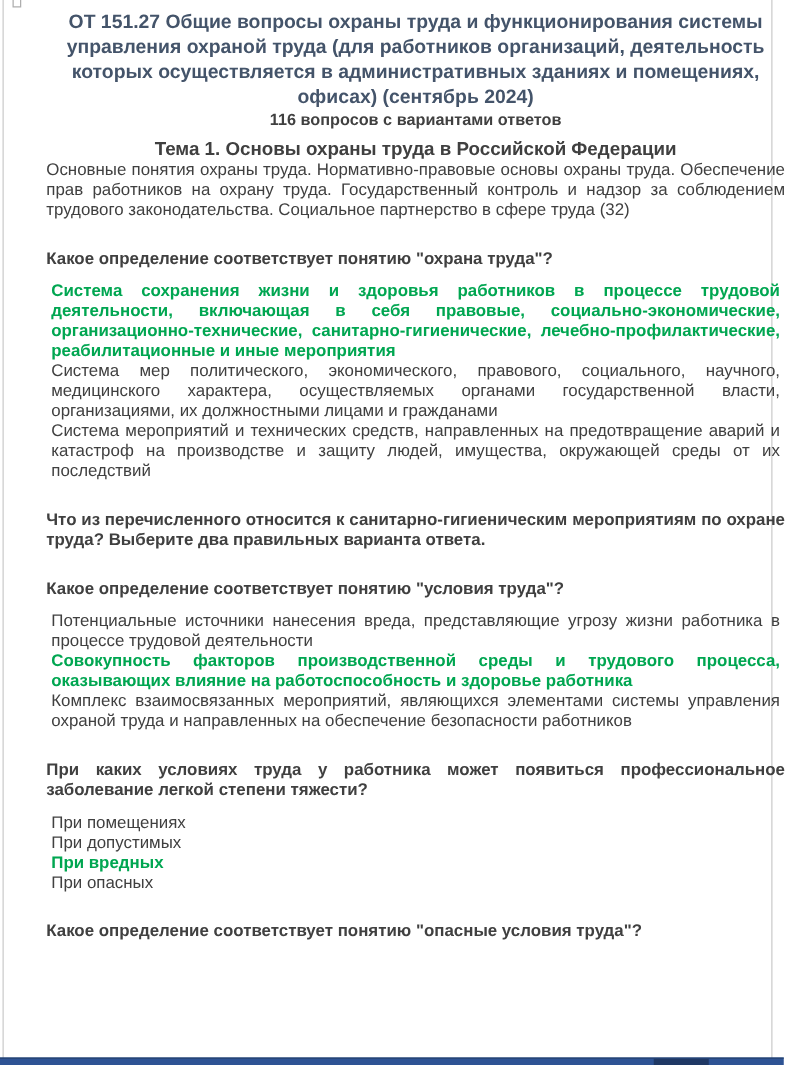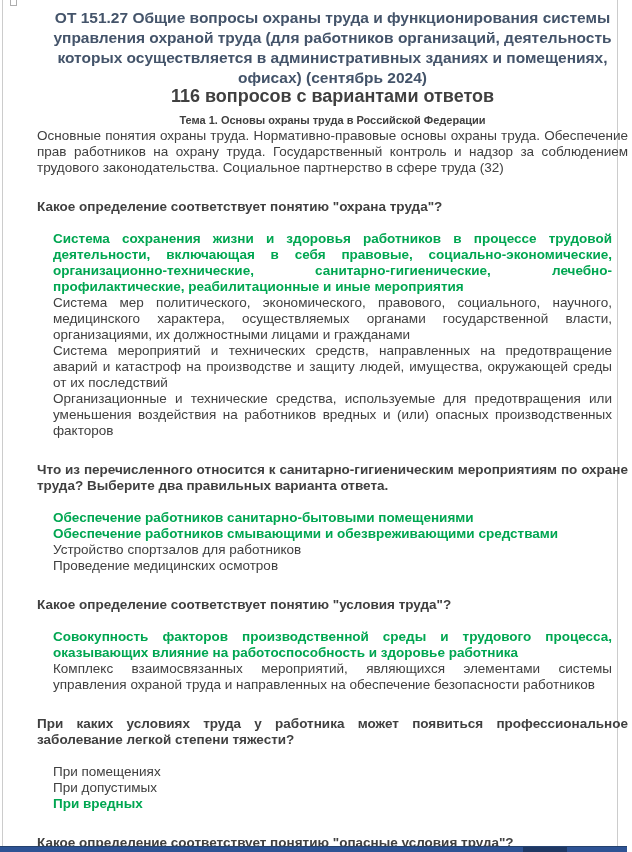--- a/index.html
+++ b/index.html
@@ -21,33 +21,33 @@
   .content{
     position:absolute;left:37px;top:8px;width:591px;
   }
   .doc-title{
     margin:0;
     font-size:15.5px;line-height:20px;font-weight:bold;
     color:#44546A;text-align:center;
   }
   .doc-subtitle{
     margin:0;
-    font-size:18px;line-height:16px;font-weight:bold;
+    font-size:13px;line-height:16px;font-weight:bold;
     color:#404040;text-align:center;
   }
   .theme-heading{
     margin:8px 0 0 0;
-    font-size:11px;line-height:16px;font-weight:bold;
+    font-size:15px;line-height:16px;font-weight:bold;
     text-align:center;color:#404040;
   }
   p{margin:0;font-size:13.5px;line-height:16px;text-align:justify;color:#404040;}
   p.q{font-weight:bold;margin-top:23px;margin-bottom:10px;}
   p.ans{}
   p.correct{color:#00A651;font-weight:bold;}
-  .ans-group{margin:16px;}
+  .ans-group{margin:4px;}
   .hscrollbar{
     position:absolute;left:0;bottom:0;width:627px;height:6px;
     background:#2E5394;border-top:1px solid #24426F;box-sizing:border-box;
   }
   .hscroll-thumb{
     position:absolute;left:523px;top:0;width:44px;height:100%;
     background:#1F3864;
   }
 </style>
 </head>
@@ -63,42 +63,37 @@
   <div class="doc-subtitle">116 вопросов с вариантами ответов</div>
 
   <div class="theme-heading">Тема 1. Основы охраны труда в Российской Федерации</div>
   <p class="intro">Основные понятия охраны труда. Нормативно-правовые основы охраны труда. Обеспечение прав работников на охрану труда. Государственный контроль и надзор за соблюдением трудового законодательства. Социальное партнерство в сфере труда (32)</p>
 
   <p class="q">Какое определение соответствует понятию "охрана труда"?</p>
   <div class="ans-group">
     <p class="ans correct">Система сохранения жизни и здоровья работников в процессе трудовой деятельности, включающая в себя правовые, социально-экономические, организационно-технические, санитарно-гигиенические, лечебно-профилактические, реабилитационные и иные мероприятия</p>
     <p class="ans">Система мер политического, экономического, правового, социального, научного, медицинского характера, осуществляемых органами государственной власти, организациями, их должностными лицами и гражданами</p>
     <p class="ans">Система мероприятий и технических средств, направленных на предотвращение аварий и катастроф на производстве и защиту людей, имущества, окружающей среды от их последствий</p>
-    <p class="ans">Организационные и технические средства, используемые для предотвращения или уменьшения воздействия на работников вредных и (или) опасных производственных факторов</p>
   </div>
 
   <p class="q">Что из перечисленного относится к санитарно-гигиеническим мероприятиям по охране труда? Выберите два правильных варианта ответа.</p>
-  <div class="ans-group">
-    <p class="ans correct">Обеспечение работников санитарно-бытовыми помещениями</p>
-    <p class="ans correct">Обеспечение работников смывающими и обезвреживающими средствами</p>
-    <p class="ans">Устройство спортзалов для работников</p>
-    <p class="ans">Проведение медицинских осмотров</p>
-  </div>
 
   <p class="q">Какое определение соответствует понятию "условия труда"?</p>
   <div class="ans-group">
+    <p class="ans">Потенциальные источники нанесения вреда, представляющие угрозу жизни работника в процессе трудовой деятельности</p>
     <p class="ans correct">Совокупность факторов производственной среды и трудового процесса, оказывающих влияние на работоспособность и здоровье работника</p>
     <p class="ans">Комплекс взаимосвязанных мероприятий, являющихся элементами системы управления охраной труда и направленных на обеспечение безопасности работников</p>
   </div>
 
   <p class="q">При каких условиях труда у работника может появиться профессиональное заболевание легкой степени тяжести?</p>
   <div class="ans-group">
     <p class="ans">При помещениях</p>
     <p class="ans">При допустимых</p>
     <p class="ans correct">При вредных</p>
+    <p class="ans">При опасных</p>
   </div>
 
   <p class="q">Какое определение соответствует понятию "опасные условия труда"?</p>
 
 </div>
 
 <div class="hscrollbar">
   <div class="hscroll-thumb"></div>
 </div>
 

